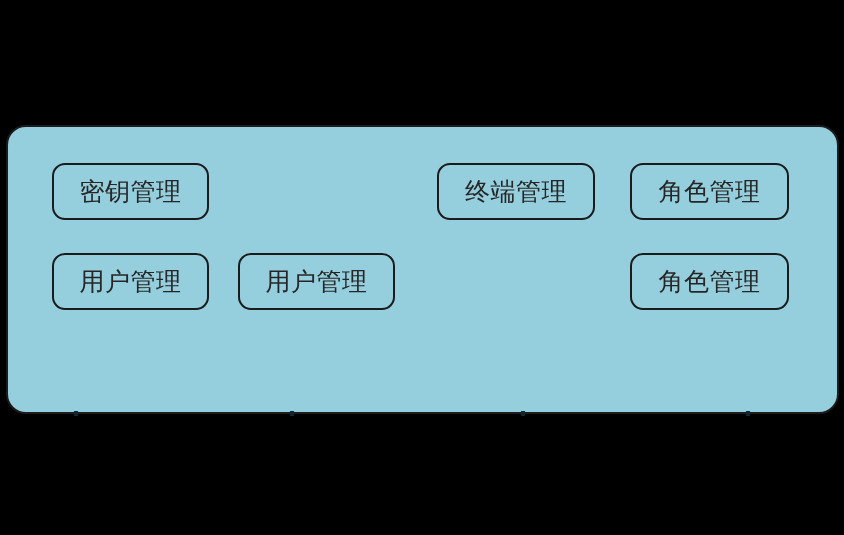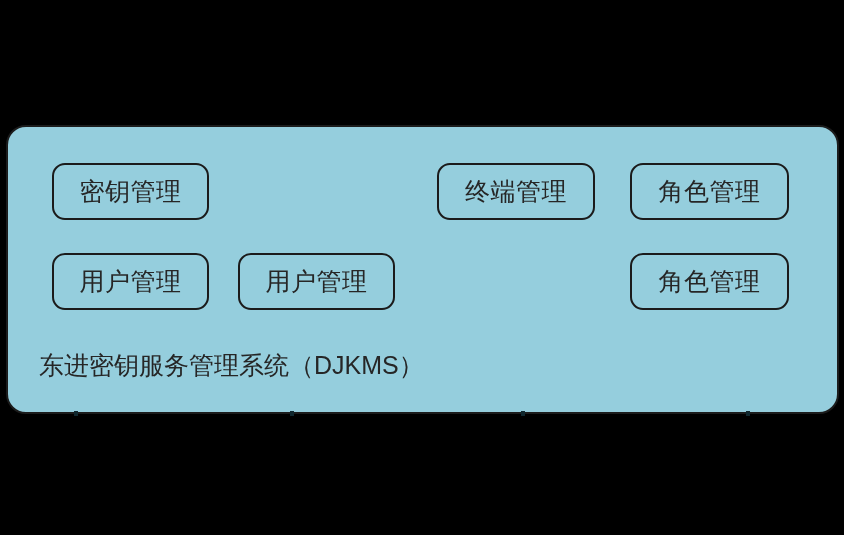--- a/index.html
+++ b/index.html
@@ -86,19 +86,18 @@
   <div class="module-box r2 c1">
     <span>用户管理</span>
   </div>
   <div class="module-box r2 c2">
     <span>用户管理</span>
   </div>
   <div class="module-box r2 c4">
     <span>角色管理</span>
   </div>
 
-  <div class="panel-title">东进密钥服务管理系统（DJKMS）</div>
 </div>
 
 <div class="connector-stub stub-1"></div>
 <div class="connector-stub stub-2"></div>
 <div class="connector-stub stub-3"></div>
 <div class="connector-stub stub-4"></div>
 
 </body></html>

